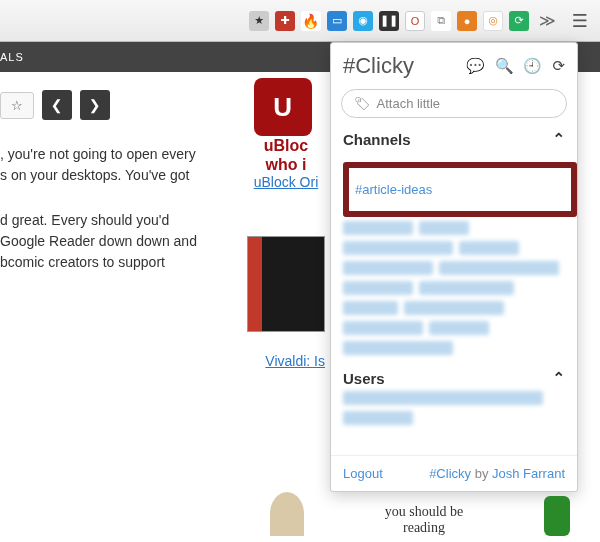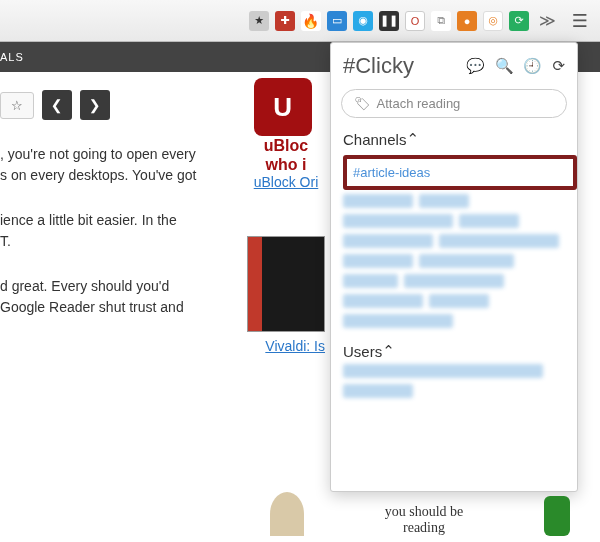--- a/index.html
+++ b/index.html
@@ -90,27 +90,27 @@
   padding:10px 12px 6px;
 }
 .pop-title { font-size:22px; color:#555; font-weight:300; }
 .pop-icons { display:flex; gap:10px; color:#444; }
 .pop-icons span { cursor:pointer; font-size:15px; }
 .msg-input {
   margin:4px 10px 8px; border:1px solid #ccc; border-radius:16px;
   padding:6px 12px; color:#888; font-size:13px; display:flex; gap:6px; align-items:center;
 }
 .section-head {
-  display:flex; align-items:center;
-  padding:4px 12px; font-size:15px; color:#333; font-weight:400;
+  display:flex; justify-content:space-between; align-items:center;
+  padding:4px 12px; font-size:15px; color:#333; font-weight:700;
 }
 .chev-up { cursor:pointer; color:#333; }
 .chip {
-  display:inline-block; margin:3px 0 4px 12px; border:4px solid #7f1d1d;
-  color:#4a90d9; border-radius:3px; padding:6px 6px; font-size:13px;
+  display:inline-block; margin:10px 0 4px 12px; border:6px solid #7f1d1d;
+  color:#4a90d9; border-radius:3px; padding:14px 6px; font-size:13px;
 }
 .blur-block {
   margin:0 12px 10px; display:flex; flex-wrap:wrap; gap:6px;
 }
 .blur {
   height:14px; background:#bcd8ef; border-radius:2px; filter:blur(2px);
 }
 .pop-foot {
   margin-top:auto; display:flex; justify-content:space-between;
   padding:10px 12px; border-top:1px solid #eee; font-size:13px;
@@ -151,58 +151,55 @@
 <div class="content-left">
   <div class="fav-row">
     <div class="fav-btn">
       <span>☆</span>
     </div>
     <div class="arrow-btn">❮</div>
     <div class="arrow-btn">❯</div>
   </div>
   <div class="para">
     <span>, you're not going to open every</span><br>
-    <span>s on every desktops. You've got</span>
-  </div>
-  <div class="para">
-    <span>ience a little bit easier. In the</span><br>
-    <span>T.</span>
+    <span>s on your desktops. You've got</span>
   </div>
   <div class="para">
     <span>d great. Every should you'd</span><br>
-    <span>Google Reader shut trust and</span><br>
+    <span>Google Reader down down and</span><br>
+    <span>bcomic creators to support</span>
   </div>
 </div>
 
 <div class="mid-col">
   <div style="text-align:center">
     <div class="ublock-logo">U</div>
     <div class="red-head">uBloc</div>
     <div class="red-head">who i</div>
     <a href="#" class="blue-link">uBlock Ori</a>
   </div>
   <div style="text-align:center">
     <div class="vivaldi-thumb"></div>
-    <a href="#" class="blue-link" style="display:block;margin-top:6px">Vivaldi: Is</a>
+    <a href="#" class="blue-link" style="display:block;margin-top:21px">Vivaldi: Is</a>
   </div>
 </div>
 
 <div class="popup">
   <div class="pop-head">
     <div class="pop-title">#Clicky</div>
     <div class="pop-icons">
       <span>💬</span>
       <span>🔍</span>
       <span>🕘</span>
       <span>⟳</span>
     </div>
   </div>
   <div class="msg-input">
     <span>🏷</span>
-    <span>Attach reading</span>
+    <span>Attach little</span>
   </div>
   <div class="section-head">
     <span>Channels</span>
     <span class="chev-up">⌃</span>
   </div>
   <span class="chip">#article-ideas</span>
   <div class="blur-block">
     <div class="blur" style="width:70px"></div>
     <div class="blur" style="width:50px"></div>
     <div class="blur" style="width:110px"></div>
@@ -218,20 +215,26 @@
     <div class="blur" style="width:110px"></div>
   </div>
   <div class="section-head">
     <span>Users</span>
     <span class="chev-up">⌃</span>
   </div>
   <div class="blur-block">
     <div class="blur" style="width:200px"></div>
     <div class="blur" style="width:70px"></div>
   </div>
+  <div class="pop-foot">
+    <a href="#">Logout</a>
+    <span>
+      <a href="#">#Clicky</a><span class="by"> by </span><a href="#">Josh Farrant</a>
+    </span>
+  </div>
 </div>
 
 <div class="bg-comic">
   <div class="dilbert"></div>
   <span style="white-space:pre;text-align:center">you should be
 reading</span>
   <div class="greenfig"></div>
 </div>
 
 </body></html>

